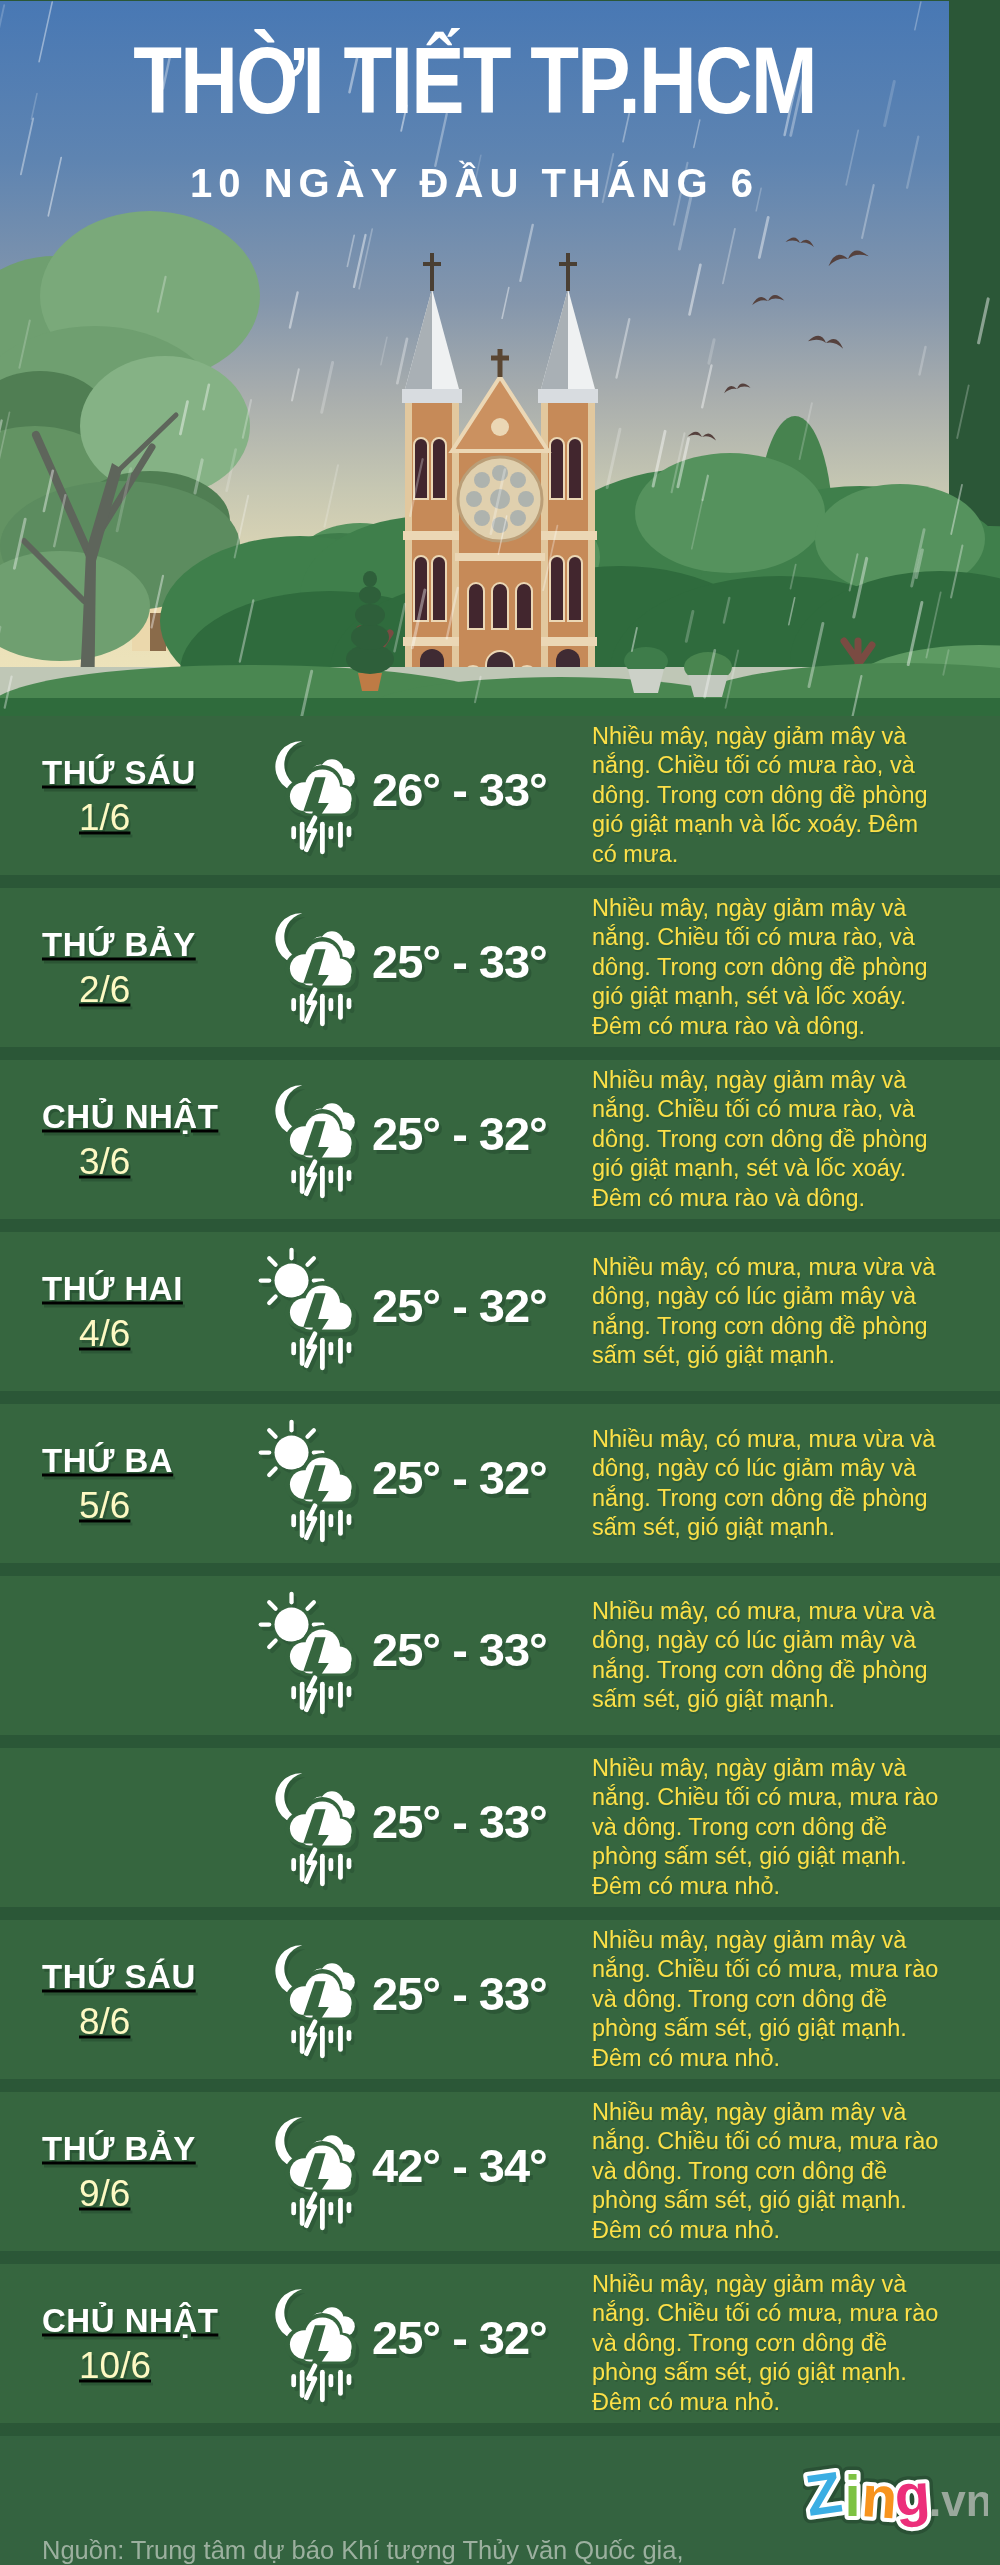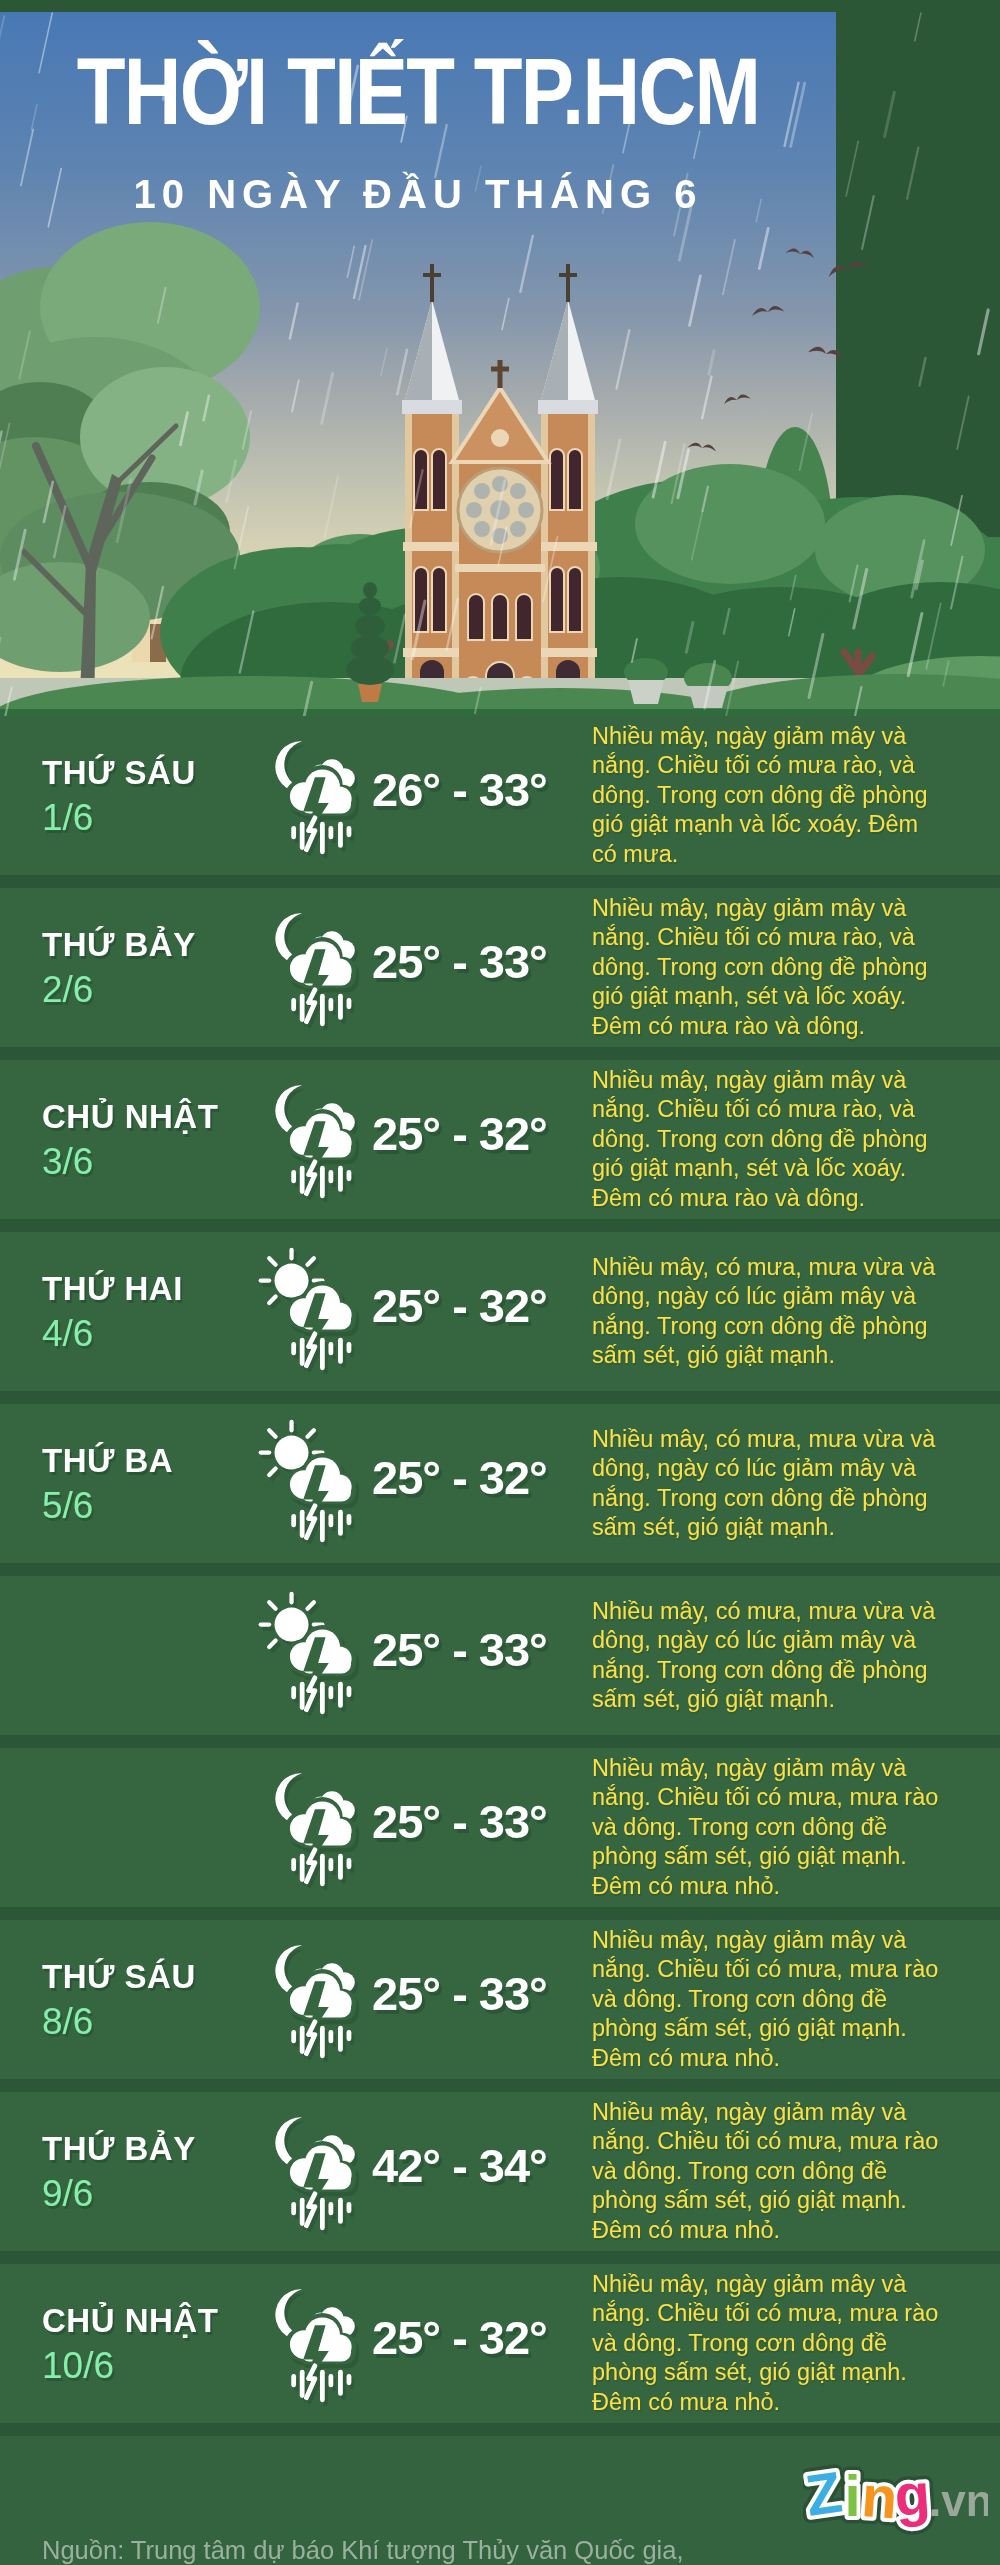--- a/index.html
+++ b/index.html
@@ -1,34 +1,34 @@
 <!DOCTYPE html>
 <html><head>
 <meta charset="utf-8">
 <style>
   html,body{margin:0;padding:0;background:#222;}
   .page{position:relative;width:1000px;height:2565px;overflow:hidden;
         font-family:"Liberation Sans",sans-serif;background:#2B5737;}
   
-  .hero{position:absolute;top:12px;left:0;width:836px;height:716px;
+  .hero{position:absolute;top:1px;left:0;width:949px;height:716px;
         background:linear-gradient(180deg,#4878B4 0%,#5E84B1 22%,#8496AC 42%,
                    #A8ADAD 55%,#C6C7B2 68%,#EADFB7 84%,#EEE5BD 100%);}
   .scene{position:absolute;left:0;top:0;width:1000px;height:716px;display:block;}
   .title{position:absolute;top:30px;left:0;width:100%;text-align:center;color:#FFFFFF;
          font-weight:bold;font-size:95px;line-height:1.05;letter-spacing:-2px;
          transform:scaleX(.84);transform-origin:center;white-space:nowrap;}
   .subtitle{position:absolute;top:160px;left:0;width:100%;text-align:center;color:#FFFFFF;
          font-weight:bold;font-size:40px;letter-spacing:6px;white-space:nowrap;}
   
   .rows{position:absolute;top:716px;left:0;width:1000px;}
   .row{position:relative;height:159px;background:#36663F;margin-bottom:13px;}
-  .daycol{position:absolute;left:42px;top:50%;transform:translateY(-50%);}
+  .daycol{position:absolute;left:42px;top:50%;transform:translateY(-50%);text-decoration:underline;}
   .day{color:#FFFFFF;font-weight:bold;font-size:33px;letter-spacing:.5px;
        text-shadow:2px 3px rgba(15,45,28,.30);white-space:nowrap;}
-  .date{color:#86efac;font-size:37px;margin-top:5px;text-shadow:2px 3px rgba(15,45,28,.25);}
+  .date{color:#fef9c3;font-size:37px;margin-top:5px;text-shadow:2px 3px rgba(15,45,28,.25);margin-left:37px;}
   .iconcol{position:absolute;left:256px;top:50%;transform:translateY(-52%);width:120px;height:134px;}
   .wicon{width:120px;height:134px;display:block;filter:drop-shadow(3px 4px 0 rgba(15,45,28,.20));}
   .temp{position:absolute;left:372px;top:50%;transform:translateY(-62%);
         font-size:47px;font-weight:bold;color:#FFFFFF;letter-spacing:-1px;white-space:nowrap;
         text-shadow:3px 4px rgba(15,45,28,.25);}
   .desc{position:absolute;left:592px;top:50%;transform:translateY(-50%);width:350px;
         font-size:23.5px;line-height:29.5px;color:#fde047;text-shadow:1px 2px rgba(15,45,28,.18);}
   
   .footer{position:absolute;top:2436px;left:0;width:1000px;height:129px;background:#346340;}
   .source{position:absolute;left:42px;top:22px;font-size:25.5px;line-height:37px;

